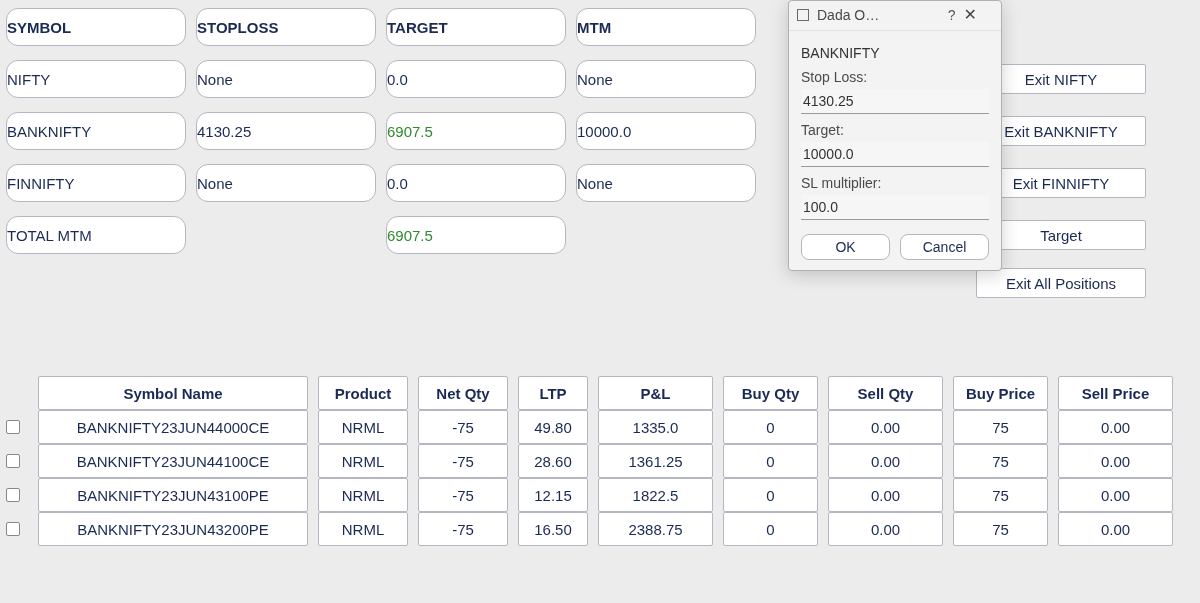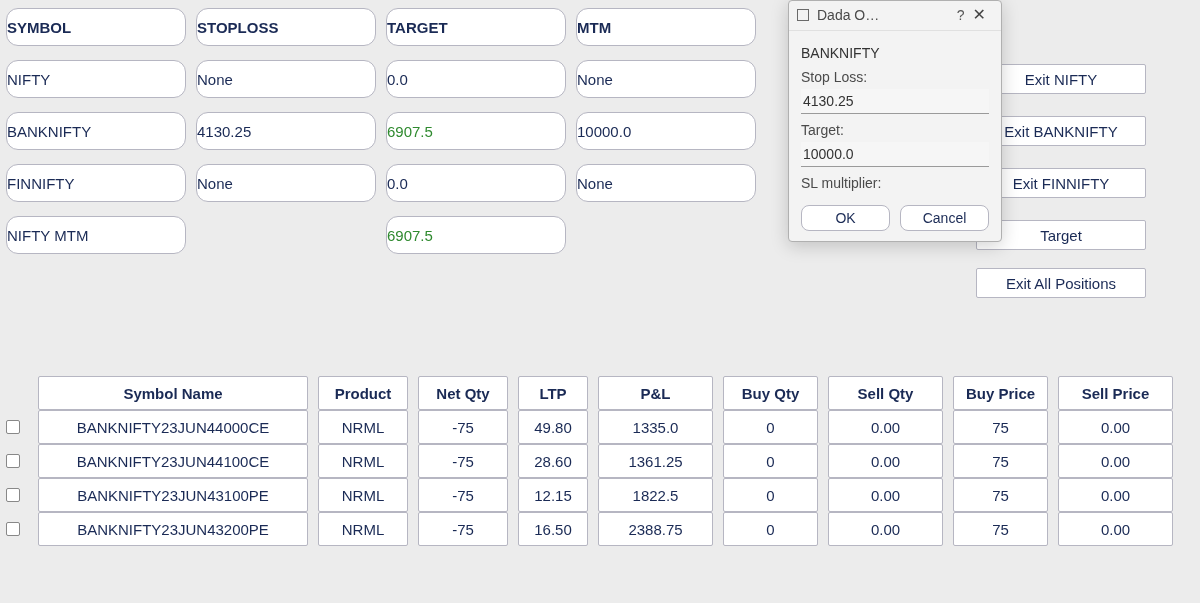--- a/index.html
+++ b/index.html
@@ -90,21 +90,21 @@
     background: #f3f3f3;
     border: 1px solid #b0b0b0;
     border-radius: 4px;
     box-shadow: 0 4px 18px rgba(0,0,0,0.18);
     font-size: 14px;
     color: #4a4a4a;
   }
   .dialog-title {
     display: flex;
     align-items: center;
-    padding: 4px 15px 2px 8px;
+    padding: 4px 24px 2px 8px;
     gap: 8px;
   }
   .dialog-title .appicon {
     width: 12px; height: 12px; border: 1px solid #6a6a6a; display:inline-block;
   }
   .dialog-title .tname { flex: 1; white-space: nowrap; overflow: hidden; text-overflow: ellipsis; }
   .dialog-title .help { color:#555; cursor:pointer; }
   .dialog-title .close { color:#444; font-size:16px; cursor:pointer; font-weight:300; }
   .dialog-body { padding: 6px 12px 10px 12px; }
   .dialog-body .lab { margin: 8px 0 4px 0; }
@@ -149,21 +149,21 @@
   <div class="spacer"></div>
   <button class="btn">Exit BANKNIFTY</button>
 
   <div class="cell">FINNIFTY</div>
   <div class="cell">None</div>
   <div class="cell">0.0</div>
   <div class="cell">None</div>
   <div class="spacer"></div>
   <button class="btn">Exit FINNIFTY</button>
 
-  <div class="cell">NIFTY MTM</div>
+  <div class="cell">TOTAL MTM</div>
   <div class="spacer"></div>
   <div class="cell green">6907.5</div>
   <div class="spacer"></div>
   <div class="spacer"></div>
   <button class="btn">Target</button>
 
   <div class="spacer"></div>
   <div class="spacer"></div>
   <div class="spacer"></div>
   <div class="spacer"></div>
@@ -254,18 +254,19 @@
     <span class="close">✕</span>
   </div>
   <div class="sep"></div>
   <div class="dialog-body">
     <div class="lab" style="font-weight:400;color:#333">BANKNIFTY</div>
     <div class="lab">Stop Loss:</div>
     <input class="inp" value="4130.25" style="">
     <div class="lab">Target:</div>
     <input class="inp" value="10000.0" style="">
     <div class="lab">SL multiplier:</div>
+    <input class="inp" value="100.0" style="">
     <div class="dialog-buttons">
       <button class="btn">OK</button>
       <button class="btn">Cancel</button>
     </div>
   </div>
 </div>
 
 </body></html>

